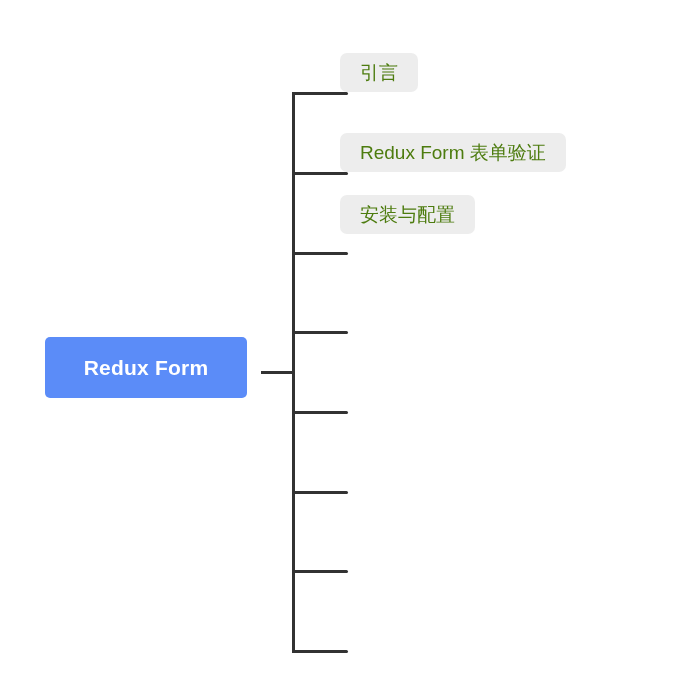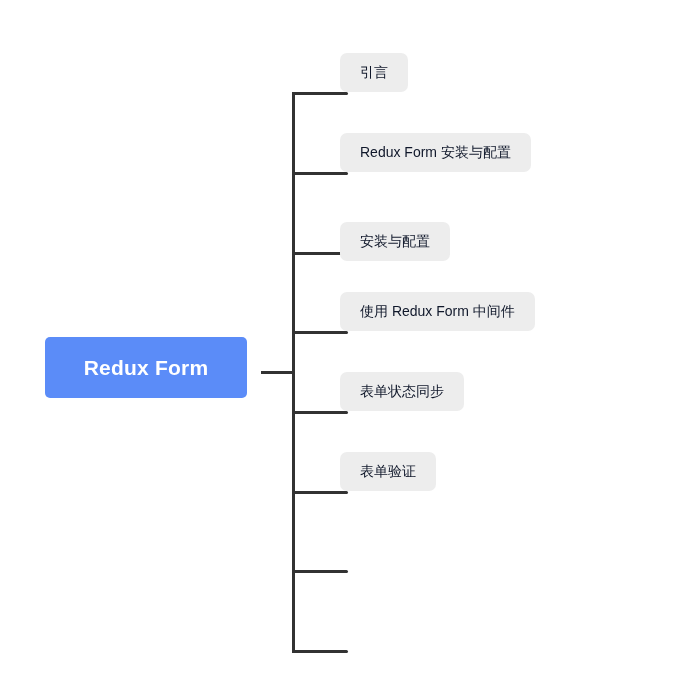--- a/index.html
+++ b/index.html
@@ -75,22 +75,22 @@
     padding: 0 20px;
     background: #ededed;
     border-radius: 7px;
     display: inline-flex;
     align-items: center;
     justify-content: center;
     z-index: 2;
     cursor: pointer;
   }
   .topic .topic-label {
-    color: #0f172a;
-    font-size: 14px;
+    color: #4d7c0f;
+    font-size: 19px;
     font-weight: 500;
     white-space: nowrap;
   }
 </style>
 </head>
 <body>
 
 <div class="canvas">
 
   <div class="conn conn-root"></div>
@@ -107,28 +107,19 @@
   <div class="root-halo">
     <div class="root-node">
       <span class="root-label">Redux Form</span>
     </div>
   </div>
 
   <div class="topic" style="top:53px">
     <span class="topic-label">引言</span>
   </div>
   <div class="topic" style="top:133px">
-    <span class="topic-label">Redux Form 安装与配置</span>
+    <span class="topic-label">Redux Form 表单验证</span>
   </div>
-  <div class="topic" style="top:222px">
+  <div class="topic" style="top:195px">
     <span class="topic-label">安装与配置</span>
-  </div>
-  <div class="topic" style="top:292px">
-    <span class="topic-label">使用 Redux Form 中间件</span>
-  </div>
-  <div class="topic" style="top:372px">
-    <span class="topic-label">表单状态同步</span>
-  </div>
-  <div class="topic" style="top:452px">
-    <span class="topic-label">表单验证</span>
   </div>
 
 </div>
 
 </body></html>

